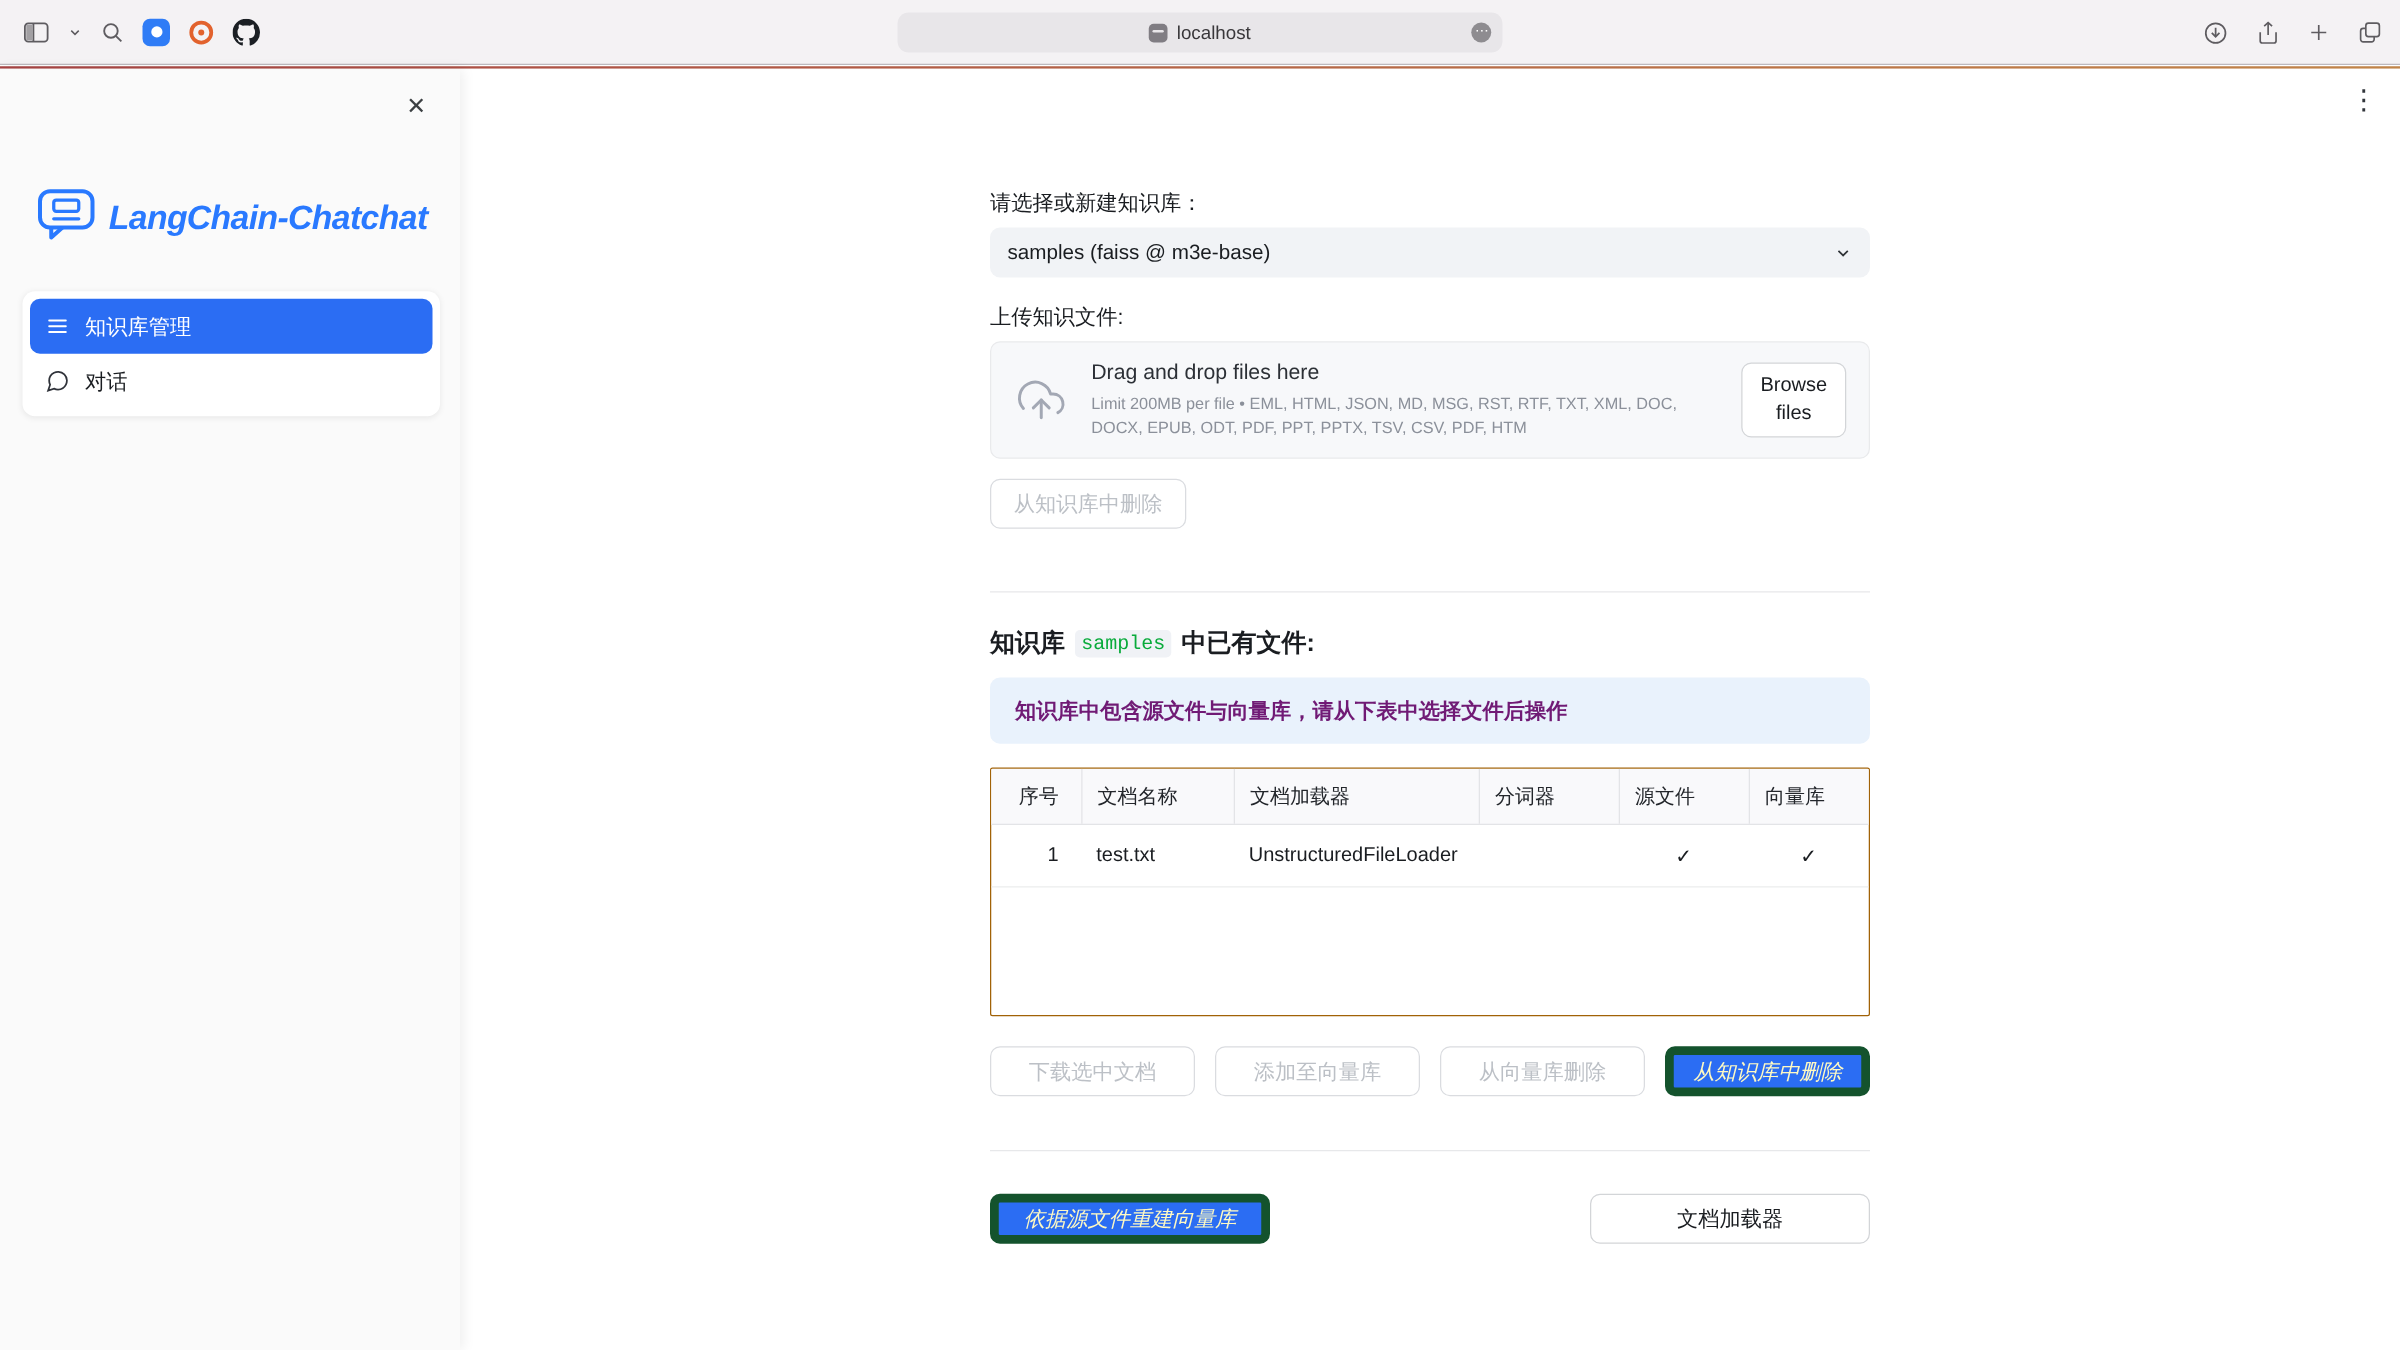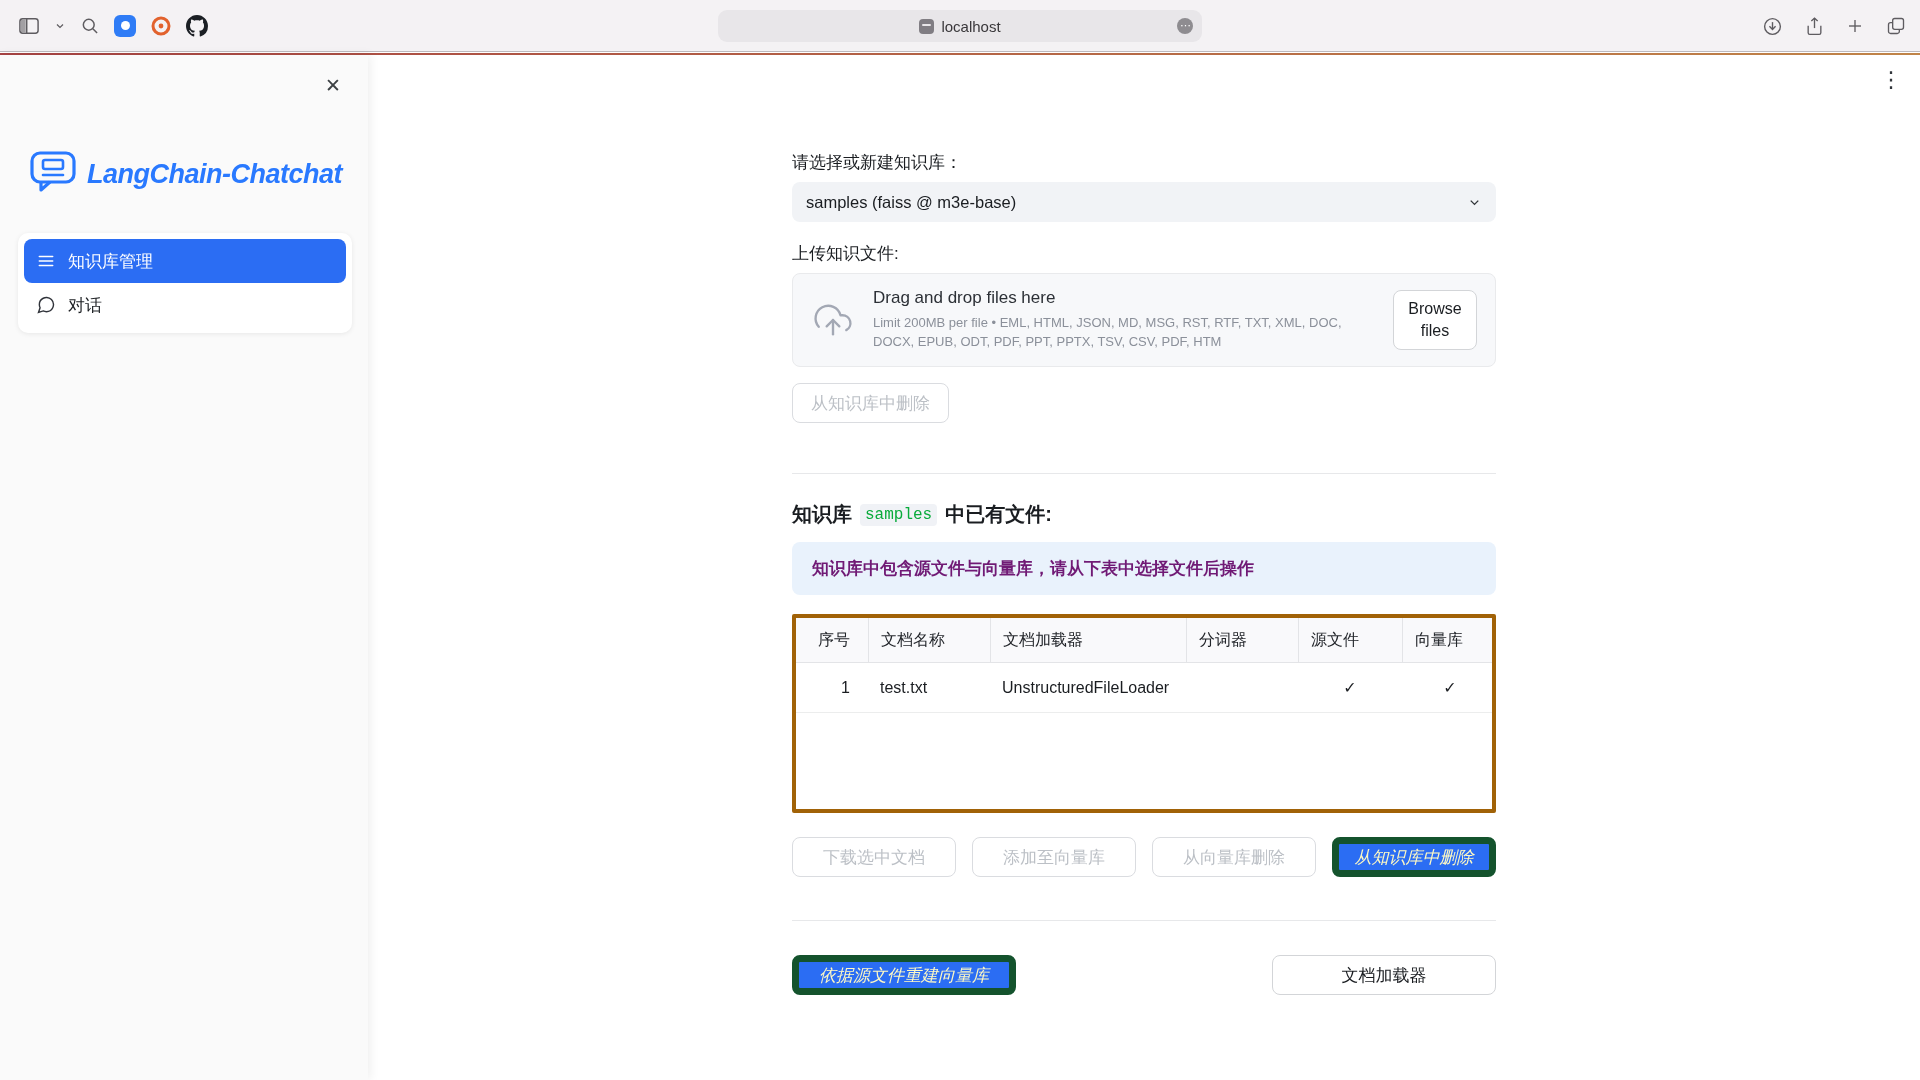--- a/index.html
+++ b/index.html
@@ -73,21 +73,21 @@
   hr.div1 { margin:50px 0 27px; }
   hr.div2 { margin:43px 0 34px; }
 
   .files-heading { font-size:20px; font-weight:bold; margin-bottom:14px; display:flex; align-items:center; gap:8px; }
   .code-chip { font-family:"Liberation Mono", monospace; font-size:16px; font-weight:normal;
     color:#09ab3b; background:#f0f2f6; border-radius:4px; padding:2px 5px; }
 
   .info-box { background:#e9f2fc; color:#701a75; border-radius:8px; padding:15px 20px;
     font-size:17px; font-weight:600; margin-bottom:19px; }
 
-  .table { border:4px solid #a16207; border-radius:2px; height:199px; overflow:hidden; background:#fff; }
+  .table { border:1px solid #a16207; border-radius:2px; height:199px; overflow:hidden; background:#fff; }
   .t-row { display:grid; grid-template-columns:72px 122px 196px 112px 104px 96px; }
   .t-head { background:#f9f9fb; border-bottom:1px solid #e3e4e7; height:45px; }
   .t-head .t-cell { font-weight:500; color:#23262b; }
   .t-cell { display:flex; align-items:center; padding:0 12px; font-size:16px; white-space:nowrap; overflow:hidden; }
   .t-head .t-cell + .t-cell { border-left:1px solid #e3e4e7; }
   .t-data { height:50px; border-bottom:1px solid #eceded; }
   .c-right { justify-content:flex-end; padding-right:18px; }
   .c-center { justify-content:center; }
 
   .btn-row { display:flex; gap:16px; margin-top:24px; }

